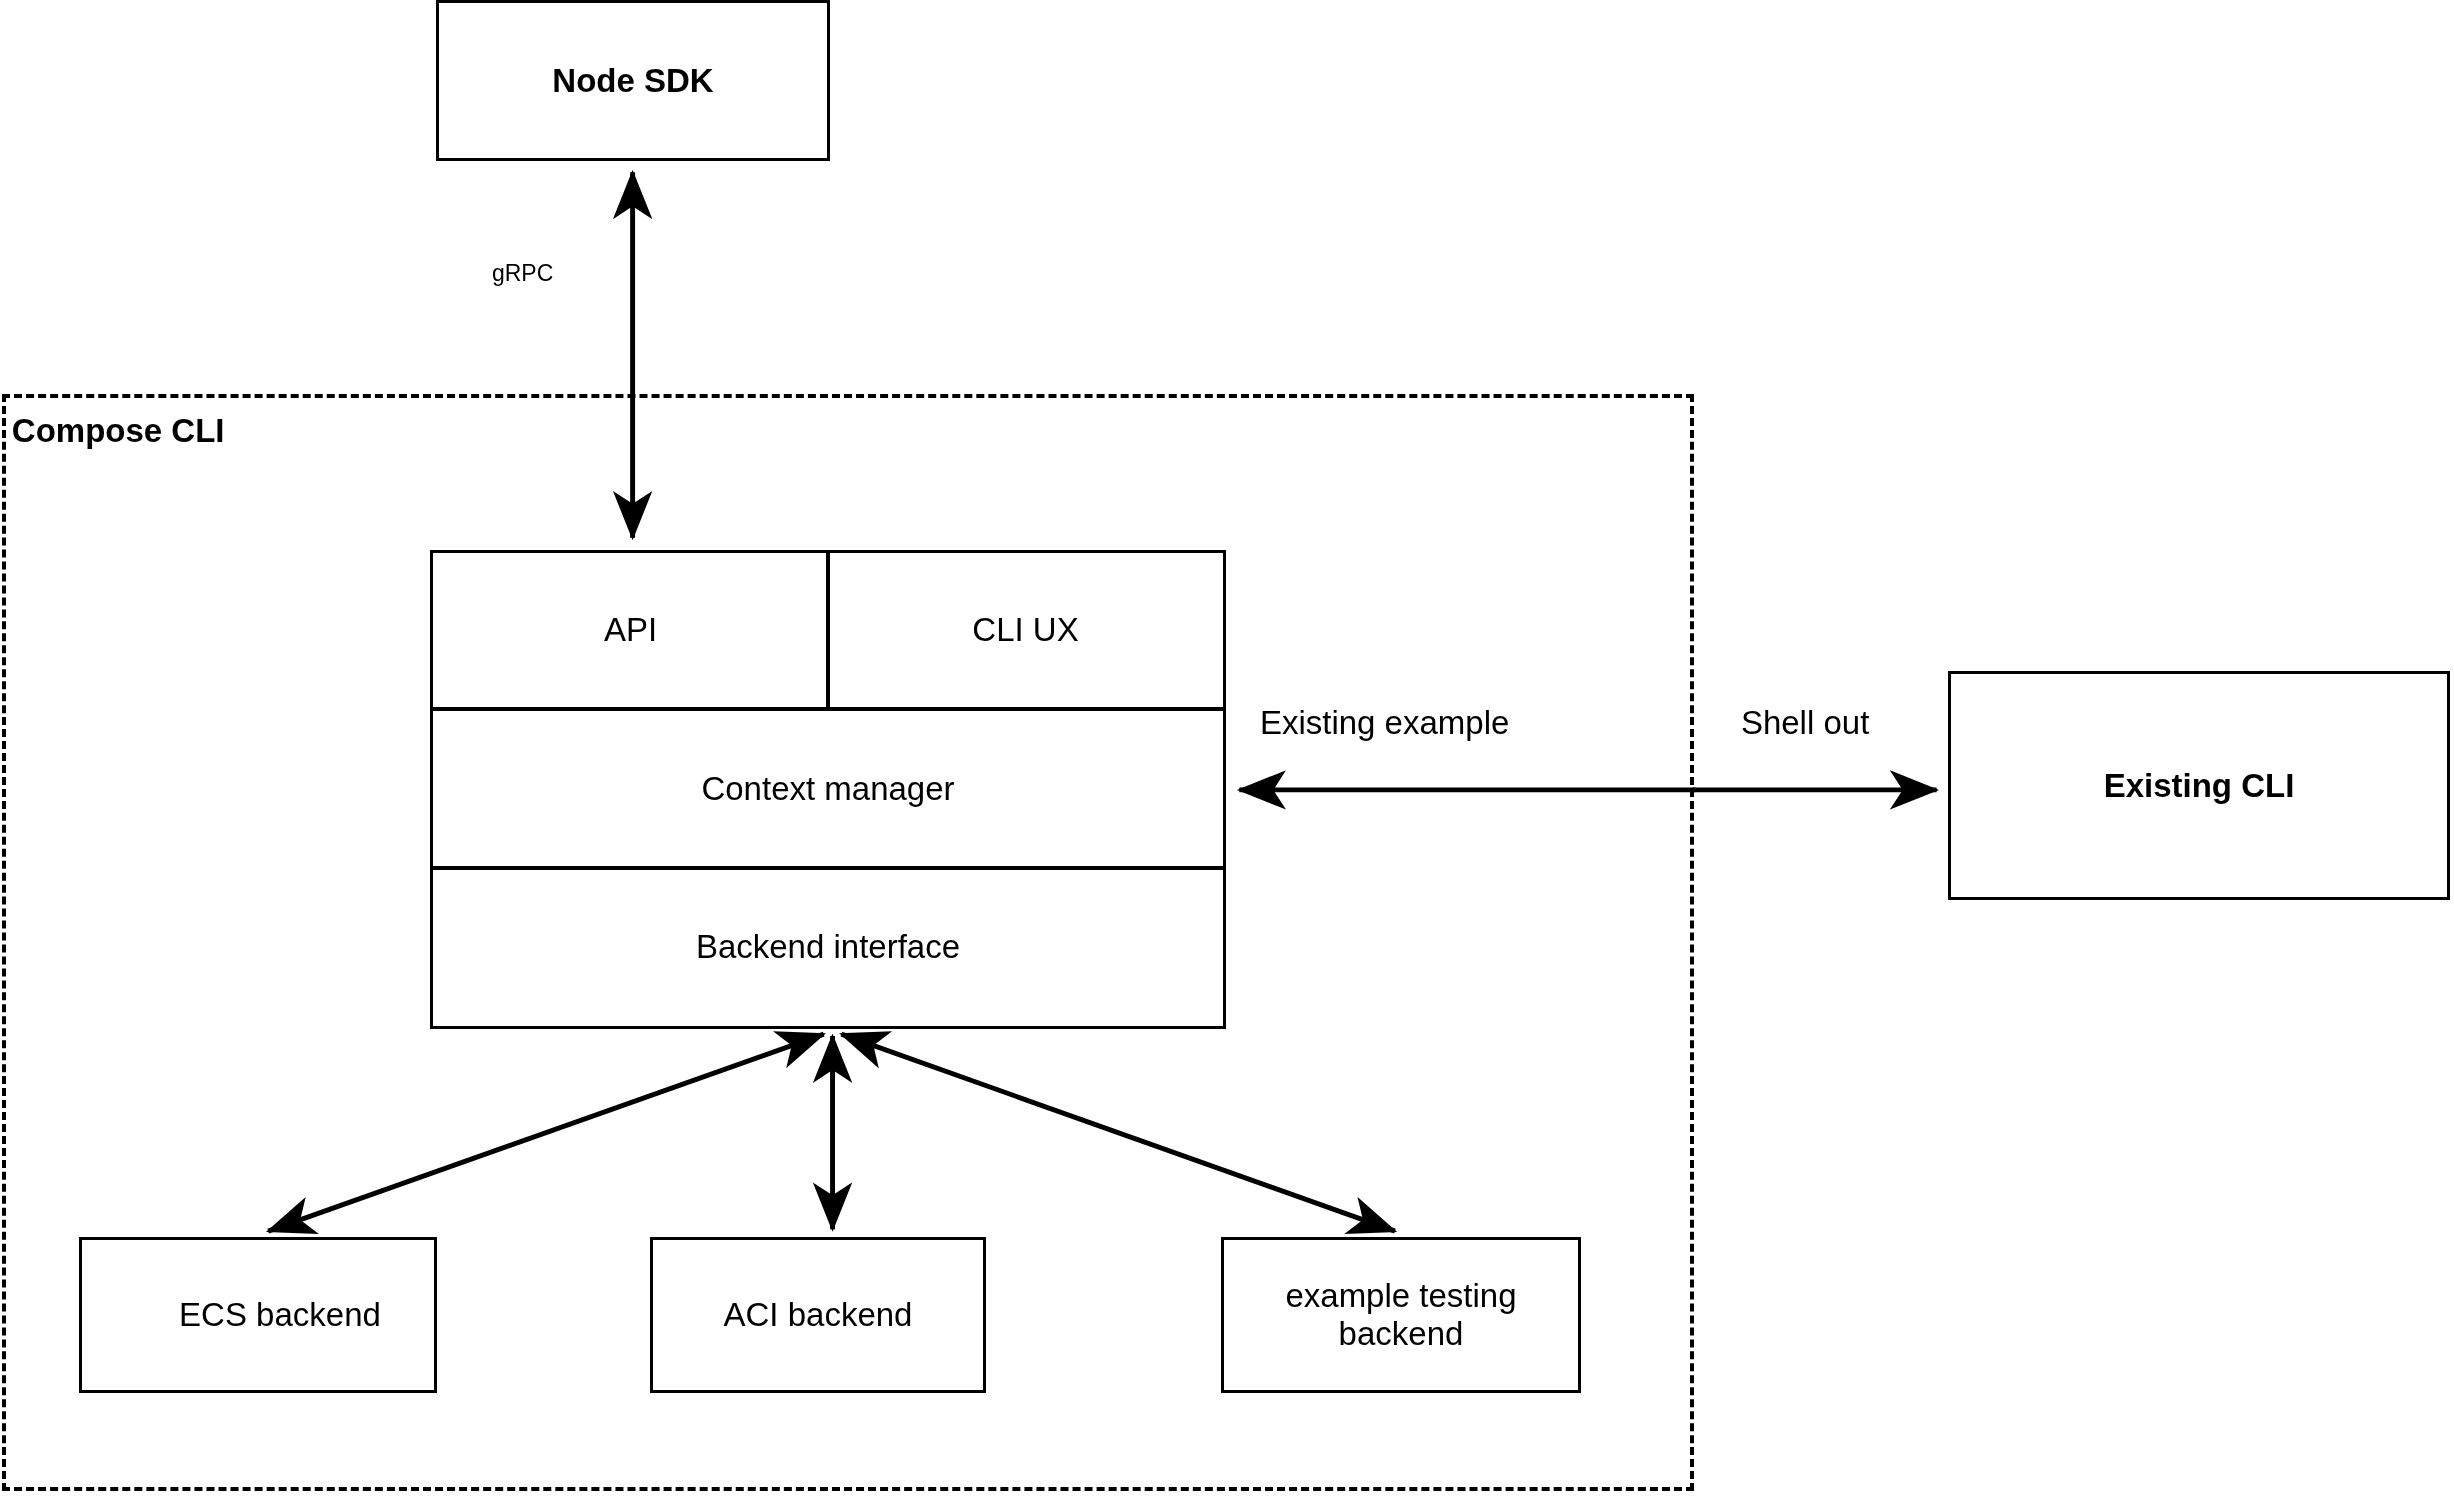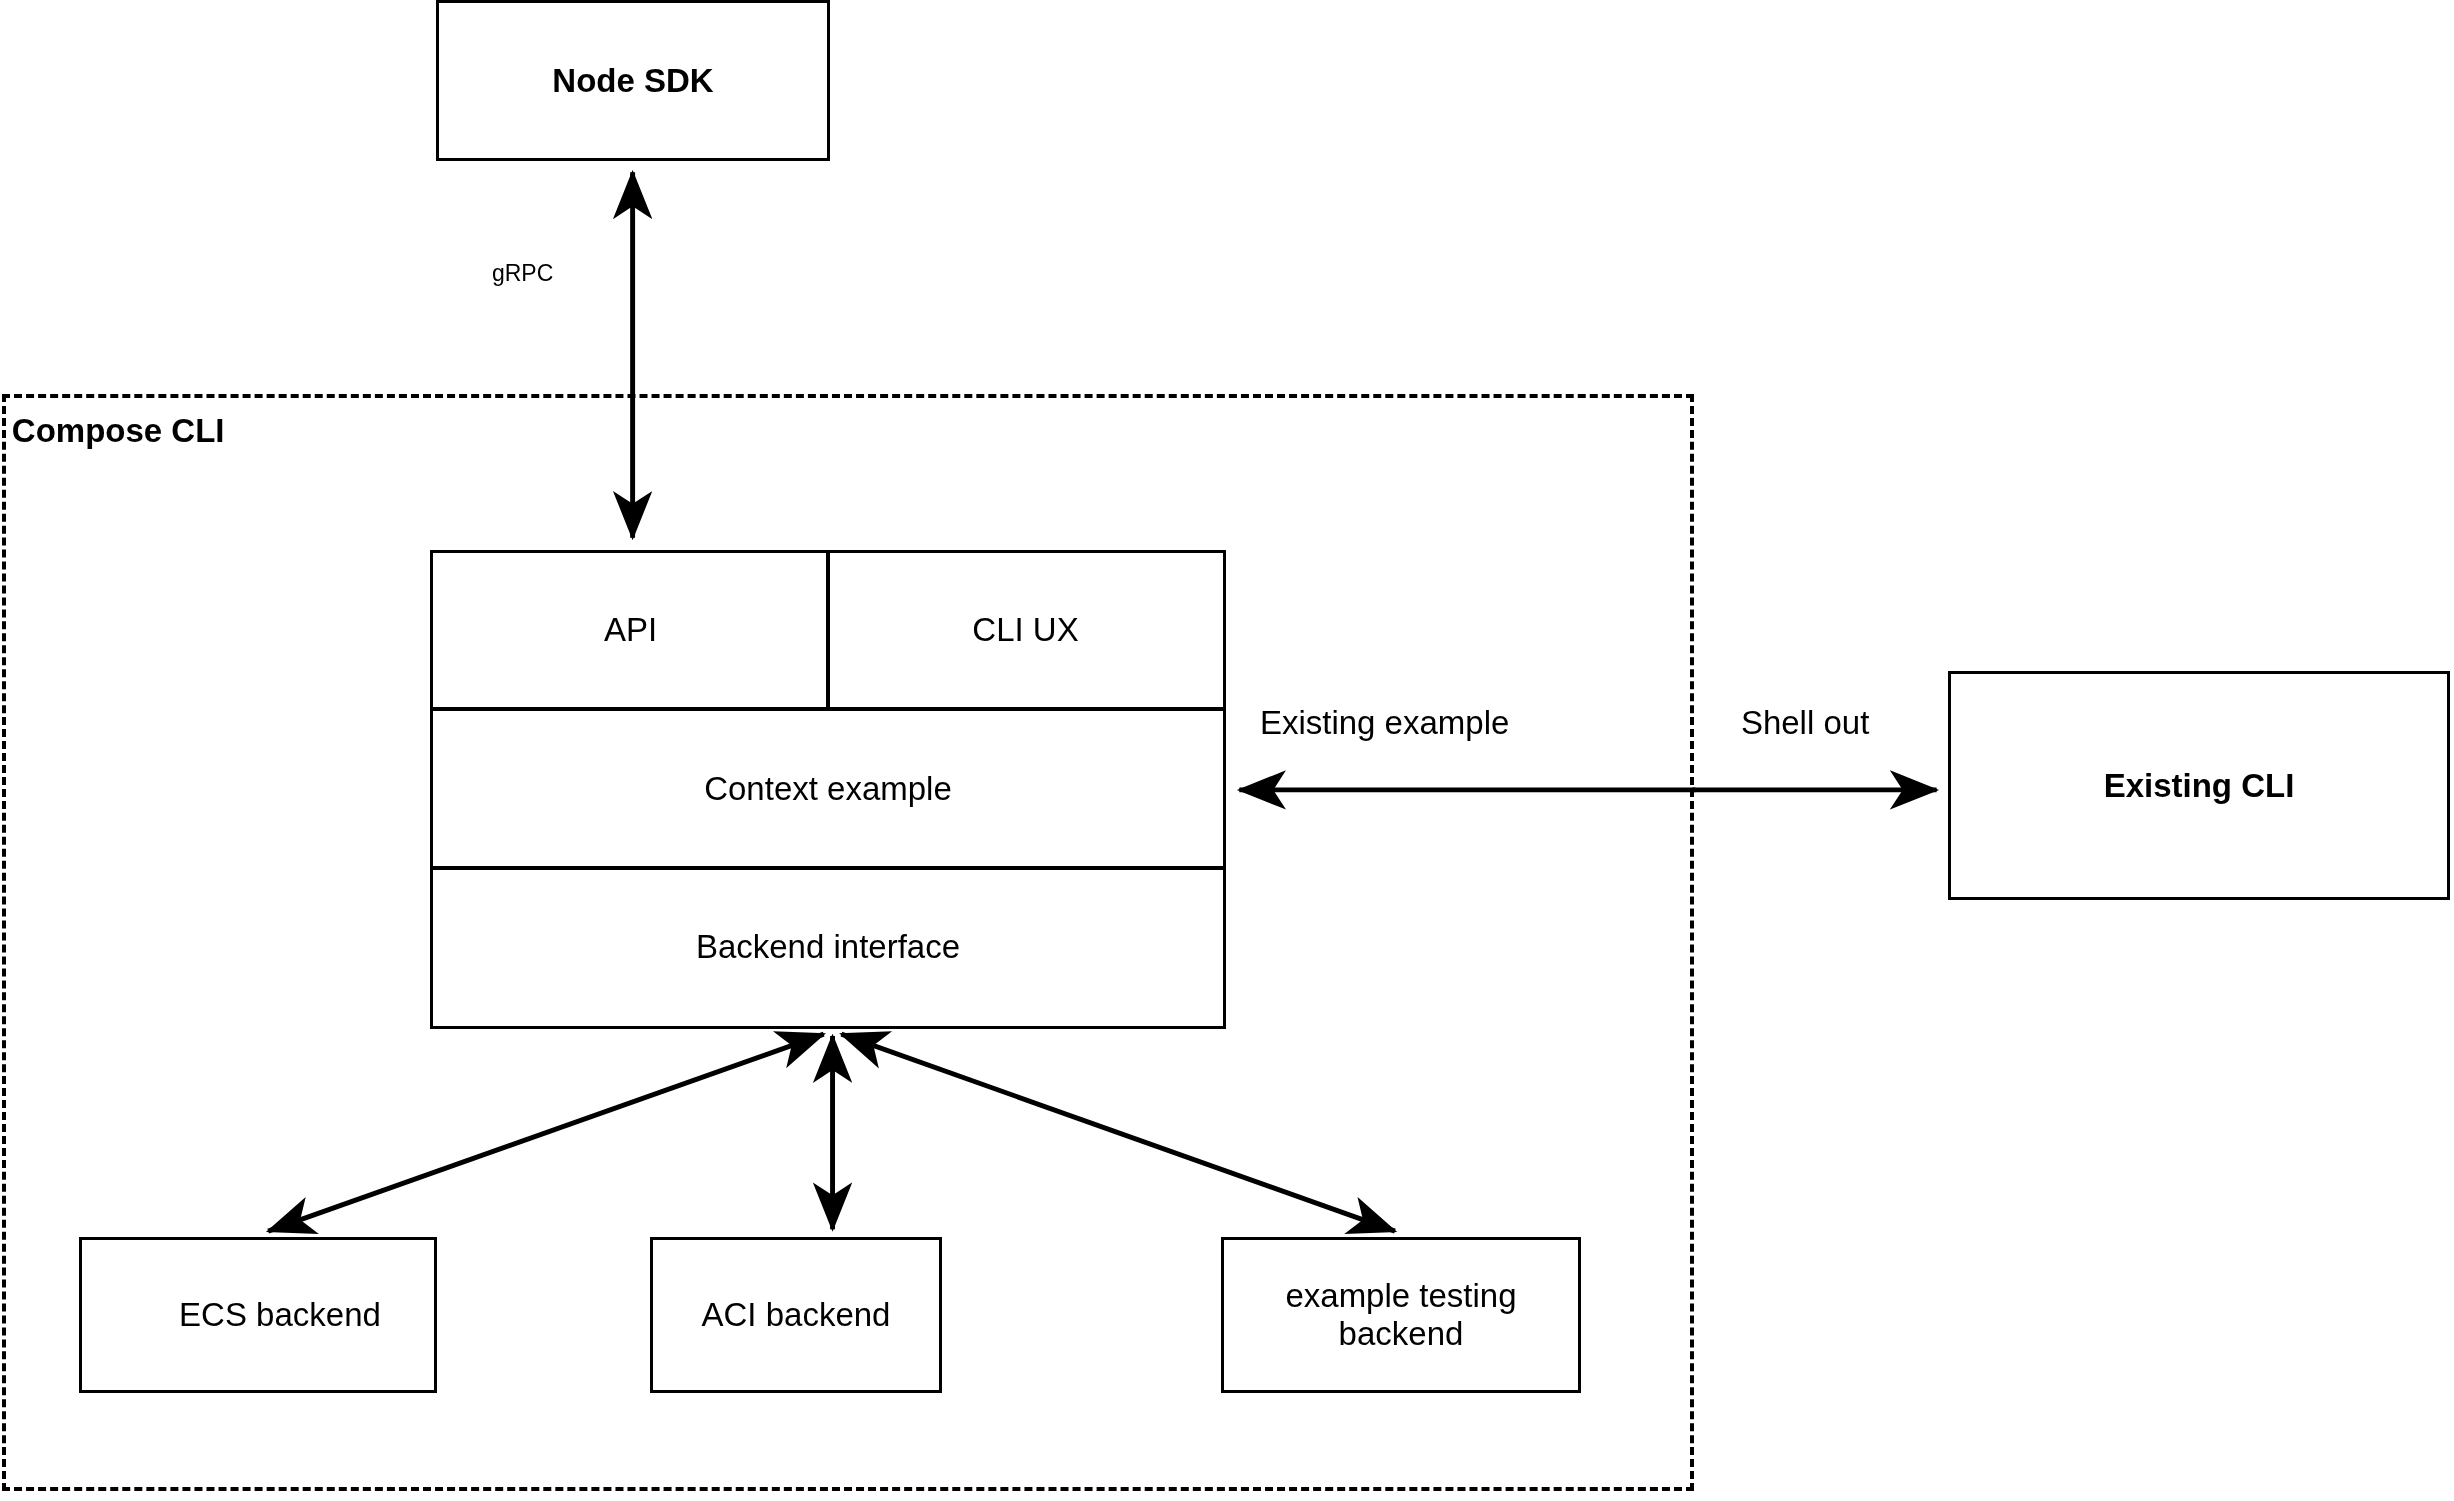--- a/index.html
+++ b/index.html
@@ -117,35 +117,35 @@
       </div>
       <div style="position:absolute; right:0; top:0; width:50%; height:100%; display:flex; align-items:center; justify-content:center; font-size:33px;">
         <span class="node-label">CLI UX</span>
       </div>
     </div>
 
     <div class="stack-divider-v" style="left:393px; height:154px;"></div>
     <div class="stack-divider-h" style="top:154px;"></div>
 
     <div class="stack-row" style="top:158px; height:156px; font-size:33px;">
-      <span class="node-label">Context example</span>
+      <span class="node-label">Context manager</span>
     </div>
 
     <div class="stack-divider-h" style="top:313px;"></div>
 
     <div class="stack-row" style="top:317px; height:154px; font-size:33px;">
       <span class="node-label">Backend interface</span>
     </div>
   </div>
 
   <div class="node" style="left:79px; top:1237px; width:358px; height:156px; font-size:33px;padding-left:44px;">
     <span class="node-label">ECS backend</span>
   </div>
 
-  <div class="node" style="left:650px; top:1237px; width:292px; height:156px; font-size:33px;">
+  <div class="node" style="left:650px; top:1237px; width:336px; height:156px; font-size:33px;">
     <span class="node-label">ACI backend</span>
   </div>
 
   <div class="node" style="left:1221px; top:1237px; width:360px; height:156px; font-size:33px;">
     <span class="node-label">example testing
 backend</span>
   </div>
 
   <div class="edge-label" style="left:488px; top:260px; font-size:23px;">gRPC</div>
 

